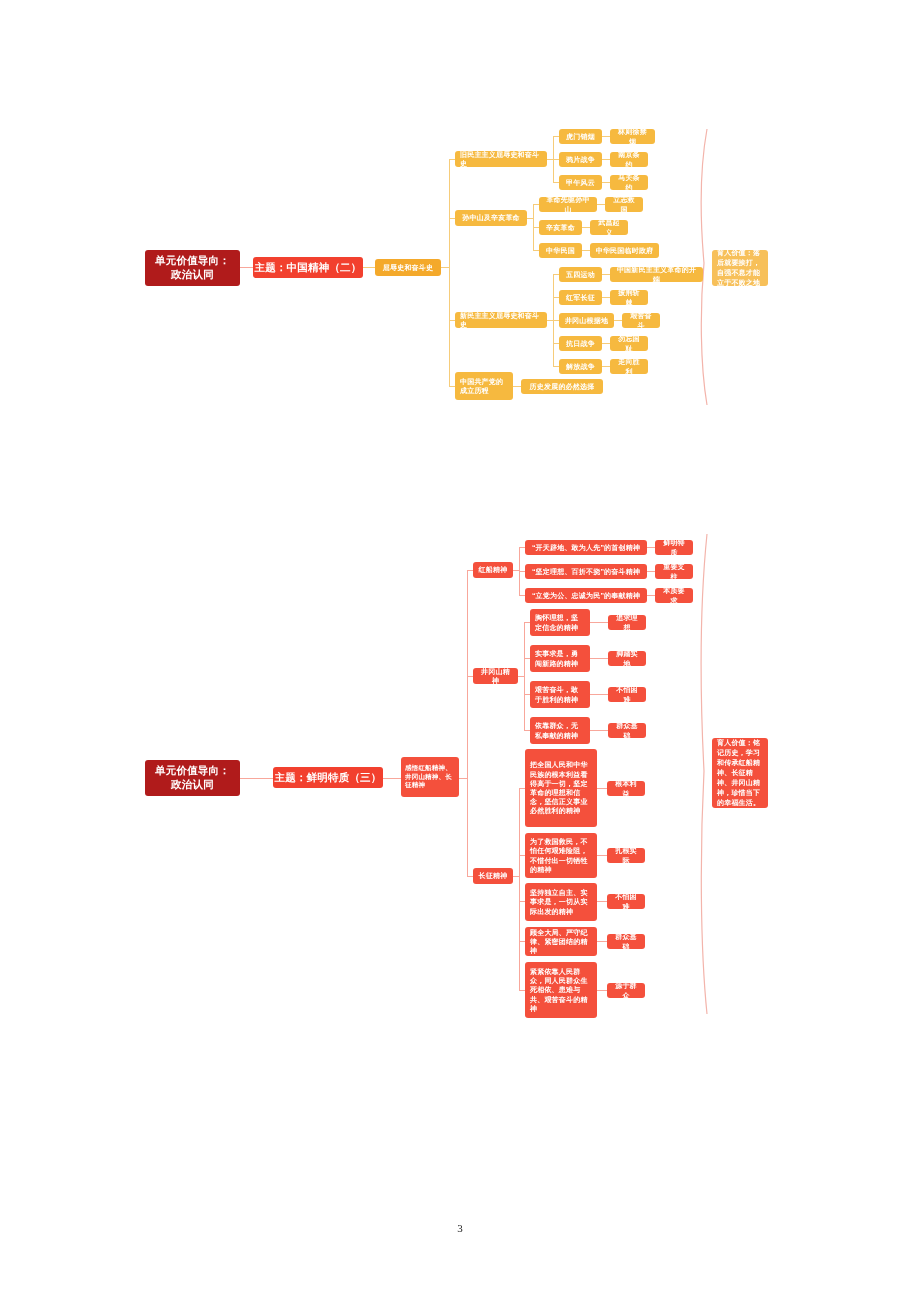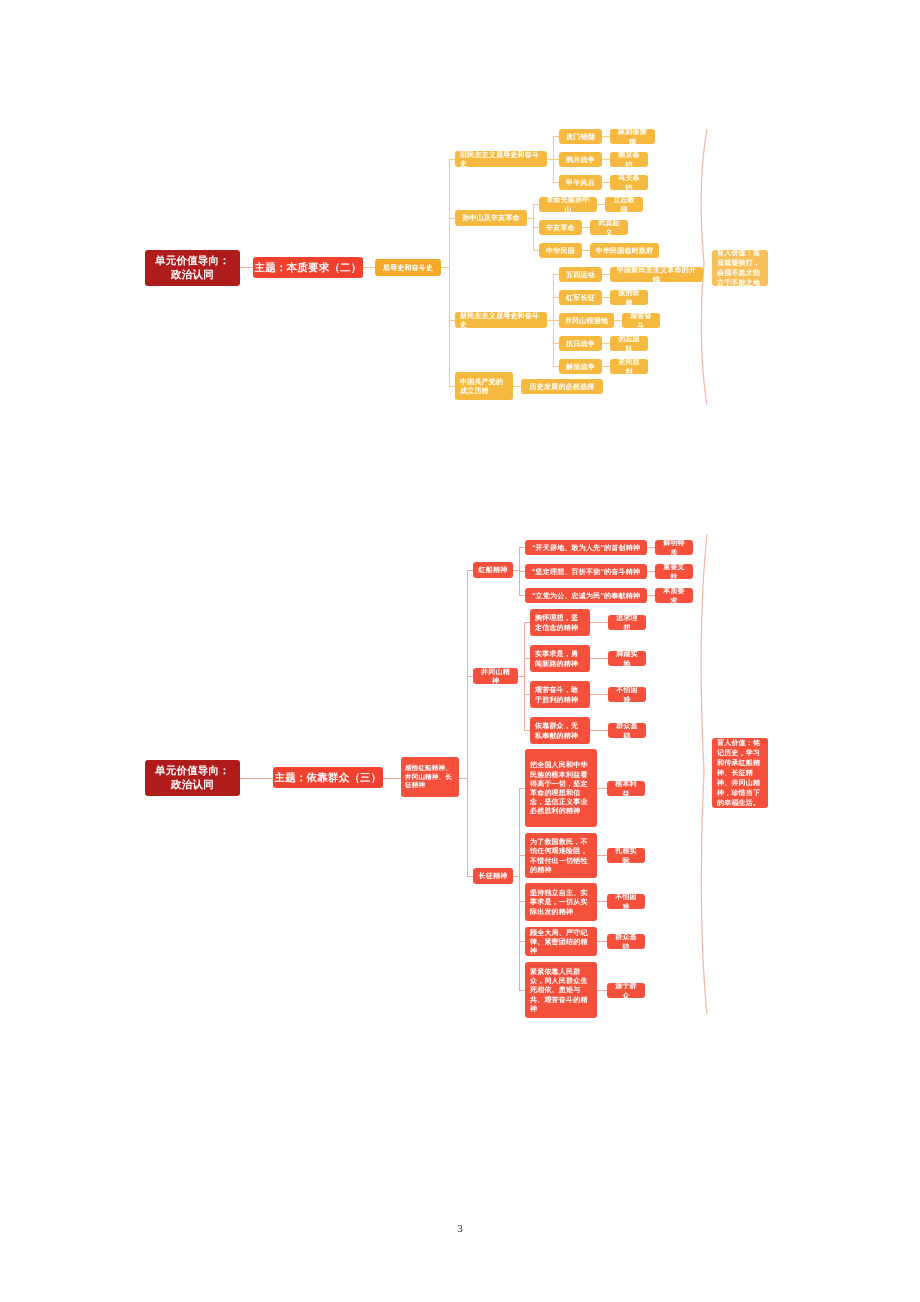--- a/index.html
+++ b/index.html
@@ -66,21 +66,21 @@
   <div>
 
     <div class="node root" style="left:145px; top:250px; width:95px; height:36px; flex-direction:column;">
       <span style="text-align:center;">单元价值导向：</span>
       <span style="text-align:center;">政治认同</span>
     </div>
 
     <div class="ln h-r" style="left:240px; top:267px; width:13px; background:#f8a79b;"></div>
 
     <div class="node topic" style="left:253px; top:257px; width:110px; height:21px;">
-      <span style="text-align:center;">主题：本质要求（二）</span>
+      <span style="text-align:center;">主题：中国精神（二）</span>
     </div>
 
     <div class="ln h-o" style="left:363px; top:267px; width:12px;"></div>
 
     <div class="node orange-d center-txt" style="left:375px; top:259px; width:66px; height:17px;">
       <span>屈辱史和奋斗史</span>
     </div>
 
     <div class="ln h-o" style="left:441px; top:267px; width:8px;"></div>
     <div class="ln v-o" style="left:449px; top:159px; height:227px;"></div>
@@ -226,21 +226,21 @@
   <div>
 
     <div class="node root" style="left:145px; top:760px; width:95px; height:36px; flex-direction:column;">
       <span style="text-align:center;">单元价值导向：</span>
       <span style="text-align:center;">政治认同</span>
     </div>
 
     <div class="ln h-r" style="left:240px; top:778px; width:33px;"></div>
 
     <div class="node topic" style="left:273px; top:767px; width:110px; height:21px;">
-      <span>主题：依靠群众（三）</span>
+      <span>主题：鲜明特质（三）</span>
     </div>
 
     <div class="ln h-r" style="left:383px; top:778px; width:18px;"></div>
 
     <div class="node red-s" style="left:401px; top:757px; width:58px; height:40px;">
       <span>感悟红船精神、井冈山精神、长征精神</span>
     </div>
 
     <div class="ln h-r" style="left:459px; top:778px; width:8px;"></div>
     <div class="ln v-r" style="left:467px; top:570px; height:306px;"></div>

